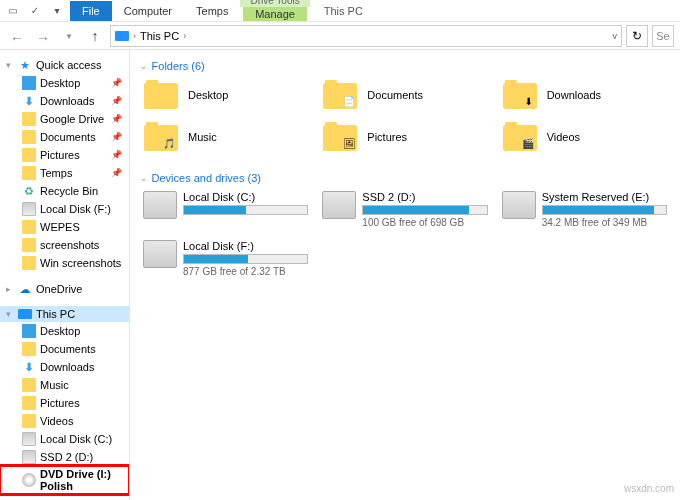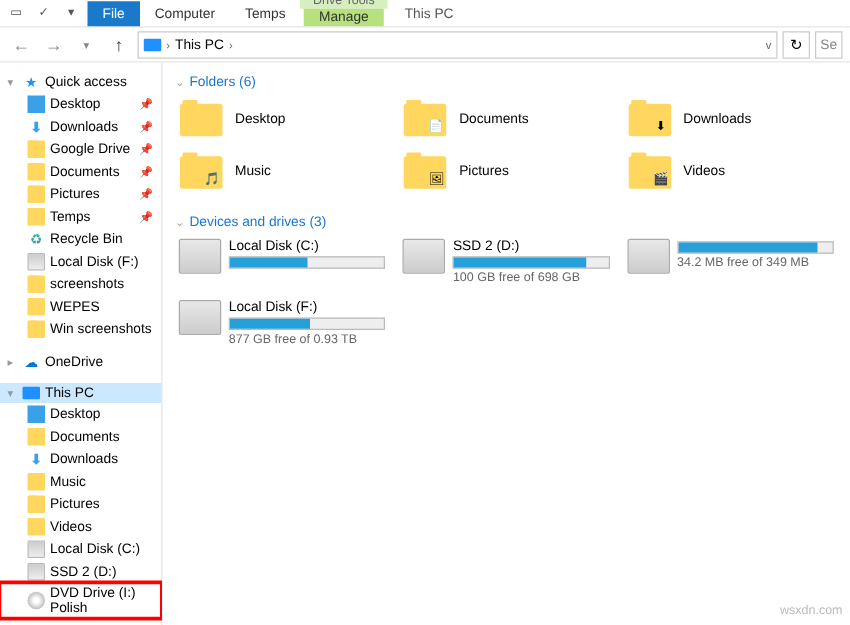--- a/index.html
+++ b/index.html
@@ -23,21 +23,21 @@
     .refresh-btn, .search-box { height: 22px; border: 1px solid #ccc; display: flex; align-items: center; justify-content: center; }
     .refresh-btn { width: 22px; font-size: 12px; }
     .search-box { width: 22px; font-size: 11px; color: #888; }
     .body { flex: 1; display: flex; overflow: hidden; }
     .nav-pane { width: 130px; border-right: 1px solid #e5e5e5; padding: 6px 0; overflow-y: auto; }
     .nav-group { margin-bottom: 8px; }
     .nav-header { display: flex; align-items: center; gap: 4px; padding: 2px 6px; font-size: 11px; }
     .nav-header .chev { color: #999; font-size: 9px; width: 8px; }
     .nav-header.selected { background: #cce8ff; }
     .nav-item { display: flex; align-items: center; gap: 4px; padding: 2px 6px 2px 22px; font-size: 11px; cursor: pointer; }
-    .nav-item.highlight { outline: 3px solid #ff0000; outline-offset: -1px; }
+    .nav-item.highlight { outline: 3px solid #ff0000; outline-offset: -1px; font-weight: bold; }
     .nav-item .pin { color: #888; font-size: 9px; margin-left: auto; }
     .icon { width: 14px; height: 14px; display: inline-flex; align-items: center; justify-content: center; flex-shrink: 0; }
     .icon-folder { background: #ffd75e; border-radius: 1px; }
     .icon-folder::before { content: ""; width: 5px; height: 3px; background: #ffd75e; position: relative; top: -6px; left: -3px; }
     .icon-desktop { background: #3aa0e8; }
     .icon-downloads { color: #3aa0e8; font-weight: bold; }
     .icon-drive { background: linear-gradient(#ccc,#eee); border: 1px solid #bbb; border-radius: 1px; }
     .icon-dvd { background: radial-gradient(circle,#fff 20%,#ccc 60%,#999 100%); border-radius: 50%; }
     .icon-onedrive { color: #0078d4; }
     .icon-pc { width:14px;height:10px;background:#1e90ff;border-radius:1px; }
@@ -148,25 +148,25 @@
             <div class="nav-item">
               <span class="icon icon-recycle">♻</span>
               <span>Recycle Bin</span>
             </div>
             <div class="nav-item">
               <span class="icon icon-drive"></span>
               <span>Local Disk (F:)</span>
             </div>
             <div class="nav-item">
               <span class="icon icon-folder"></span>
+              <span>WEPES</span>
+            </div>
+            <div class="nav-item">
+              <span class="icon icon-folder"></span>
               <span>screenshots</span>
-            </div>
-            <div class="nav-item">
-              <span class="icon icon-folder"></span>
-              <span>WEPES</span>
             </div>
             <div class="nav-item">
               <span class="icon icon-folder"></span>
               <span>Win screenshots</span>
             </div>
           </div>
       </div>
 
       <div class="nav-group">
         <div class="nav-header">
@@ -300,34 +300,35 @@
               <div class="drive-name">SSD 2 (D:)</div>
               <div class="drive-bar">
                 <div class="drive-bar-fill" style="width: 86%;"></div>
               </div>
               <div class="drive-free">100 GB free of 698 GB</div>
             </div>
           </div>
           <div class="drive-item">
             <div class="drive-icon-lg"></div>
             <div class="drive-info">
+              <div class="drive-name">System Reserved (E:)</div>
               <div class="drive-bar">
                 <div class="drive-bar-fill" style="width: 90%;"></div>
               </div>
               <div class="drive-free">34.2 MB free of 349 MB</div>
             </div>
           </div>
           <div class="drive-item">
             <div class="drive-icon-lg"></div>
             <div class="drive-info">
               <div class="drive-name">Local Disk (F:)</div>
               <div class="drive-bar">
                 <div class="drive-bar-fill" style="width: 52%;"></div>
               </div>
-              <div class="drive-free">877 GB free of 0.93 TB</div>
+              <div class="drive-free">877 GB free of 2.32 TB</div>
             </div>
           </div>
         </div>
     </div>
   </div>
 </div>
 
 <div class="watermark">wsxdn.com</div>
 
 </body></html>

